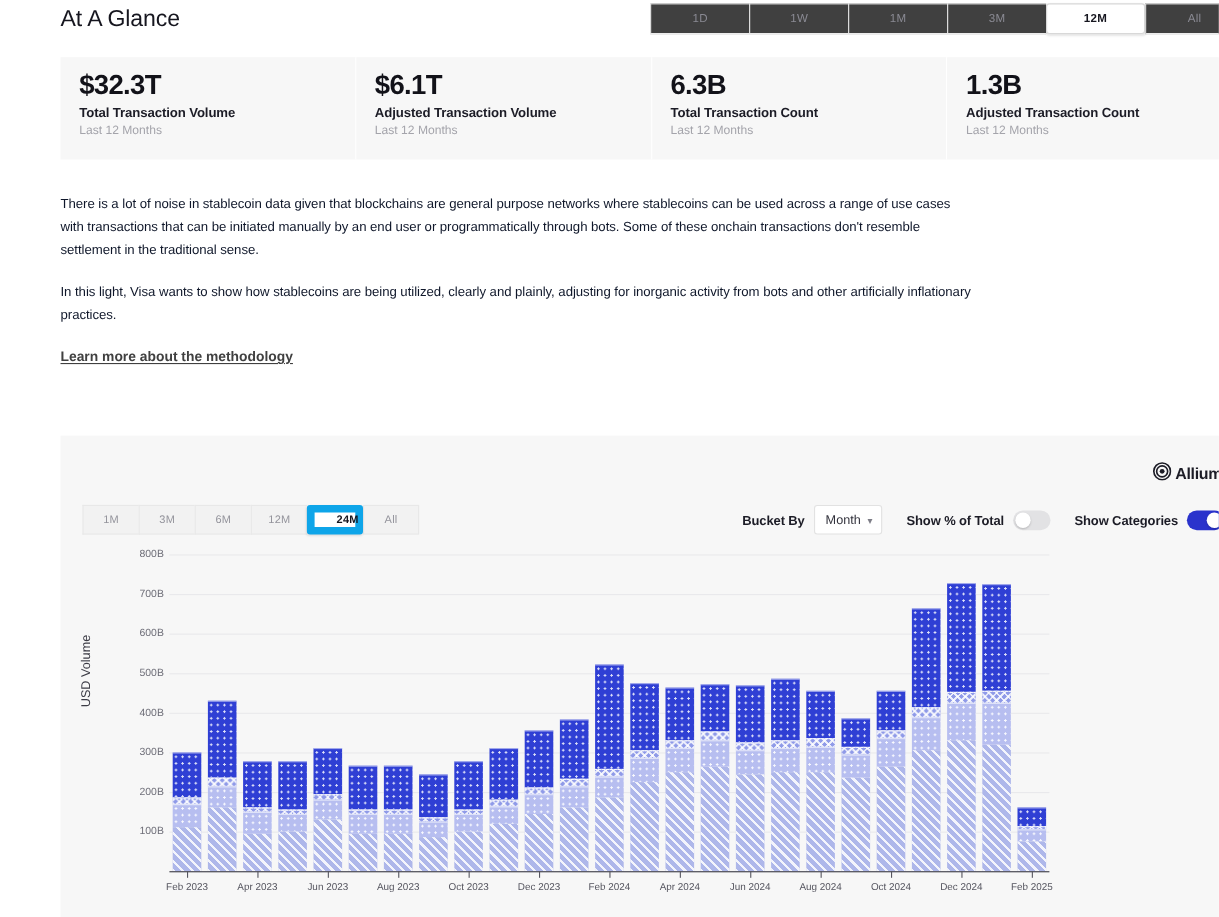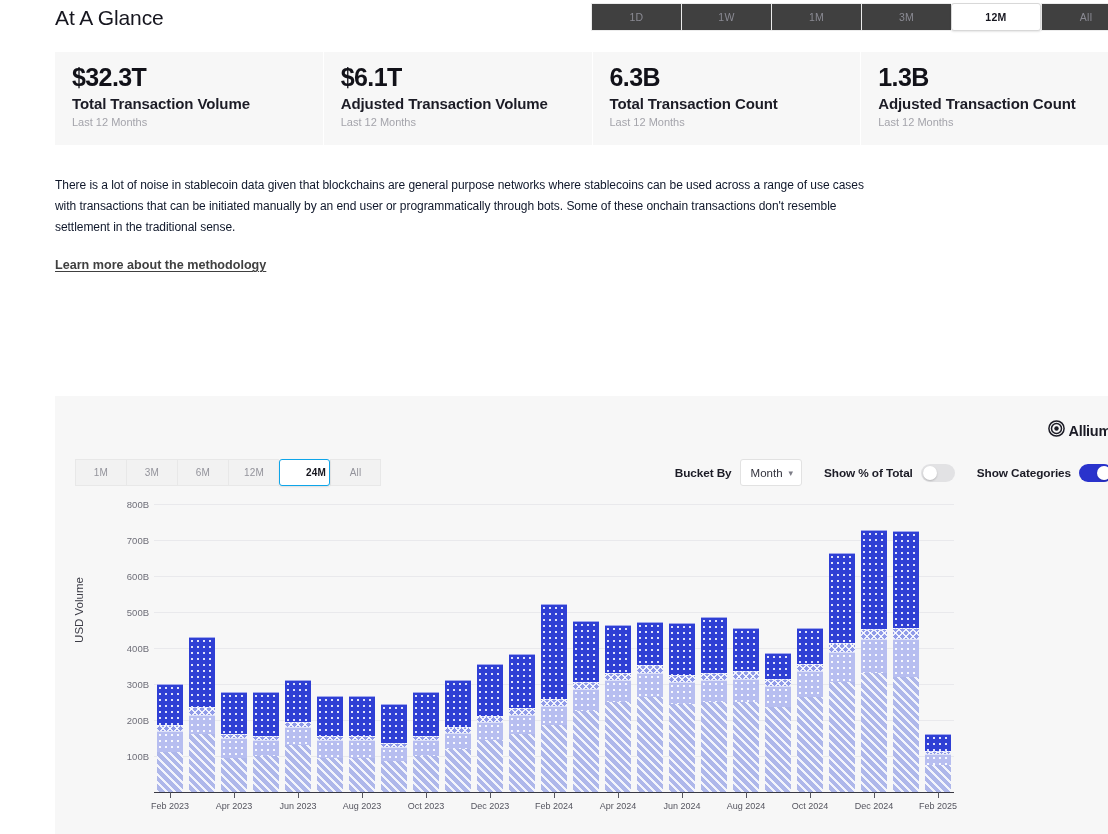--- a/index.html
+++ b/index.html
@@ -42,21 +42,21 @@
 
   
   .stats { position: absolute; left: 19px; top: 52px; width: 1074px; height: 93px; display: flex; }
   .stat-card {
     flex: 1; height: 93px; background: #f7f7f7;
     padding: 12px 0 0 17px; position: relative;
     border-right: 1px solid #ffffff;
   }
   .stat-card:last-child { border-right: none; }
   .stat-value { font-size: 25px; font-weight: 700; letter-spacing: -0.6px; color: #121219; line-height: 1.05; }
-  .stat-label { font-size: 15px; font-weight: 700; color: #1c1c26; margin-top: 5px; letter-spacing: -0.1px; }
+  .stat-label { font-size: 12px; font-weight: 700; color: #1c1c26; margin-top: 5px; letter-spacing: -0.1px; }
   .stat-sub { font-size: 11px; font-weight: 400; color: #a4a4ab; margin-top: 4px; }
 
   
   .prose { position: absolute; left: 19px; top: 175px; width: 830px; }
   .prose h2 {
     font-size: 19.5px; font-weight: 400; color: #16161f;
     letter-spacing: -0.15px; margin-bottom: 16px;
   }
   .prose p {
     font-size: 12px; line-height: 21px; color: #0f172a;
@@ -87,21 +87,21 @@
   
   .chart-ranges { position: absolute; left: 20px; top: 63px; display: flex; }
   .crange {
     width: 51px; height: 27px; display: flex; align-items: center; justify-content: center;
     font-size: 10px; color: #93939b; background: #f2f2f2;
     border: 1px solid #e8e8e8; border-right: none; letter-spacing: .2px;
   }
   .crange:last-child { border-right: 1px solid #e8e8e8; }
   .crange.active {
     background: #ffffff; color: #16161f; font-weight: 700;
-    border: 1px solid #0ea5e9; border-radius: 3px;
+    border: 7px solid #0ea5e9; border-radius: 3px;
     box-shadow: 0 1px 2px rgba(0,0,0,.10); z-index: 2; padding-left: 23px;
   }
   .controls {
     position: absolute; right: 16px; top: 63px;
     display: flex; align-items: center; gap: 22px; height: 27px;
   }
   .ctl { display: flex; align-items: center; gap: 8px; }
   .ctl-label { font-size: 11.8px; font-weight: 700; color: #1c1c26; letter-spacing: -0.1px; }
   .select-box {
     height: 27px; padding: 0 8px 0 10px; background: #fff;
@@ -190,20 +190,21 @@
       </div>
       <div class="stat-card">
         <div class="stat-value">1.3B</div>
         <div class="stat-label">Adjusted Transaction Count</div>
         <div class="stat-sub">Last 12 Months</div>
       </div>
     </div>
 
   <div class="prose">
     <p>There is a lot of noise in stablecoin data given that blockchains are general purpose networks where stablecoins can be used across a range of use cases with transactions that can be initiated manually by an end user or programmatically through bots. Some of these onchain transactions don't resemble settlement in the traditional sense.</p>
+    <p>In this light, Visa wants to show how stablecoins are being utilized, clearly and plainly, adjusting for inorganic activity from bots and other artificially inflationary practices.</p>
     <a href="#">Learn more about the methodology</a>
   </div>
 
   <div class="chart-card">
 
 
     <div class="allium">
       <span>
         <svg width="17" height="17" viewBox="0 0 17 17">
           <circle cx="8.5" cy="8.5" r="7.6" fill="none" stroke="#1c1c26" stroke-width="1.5"></circle>

